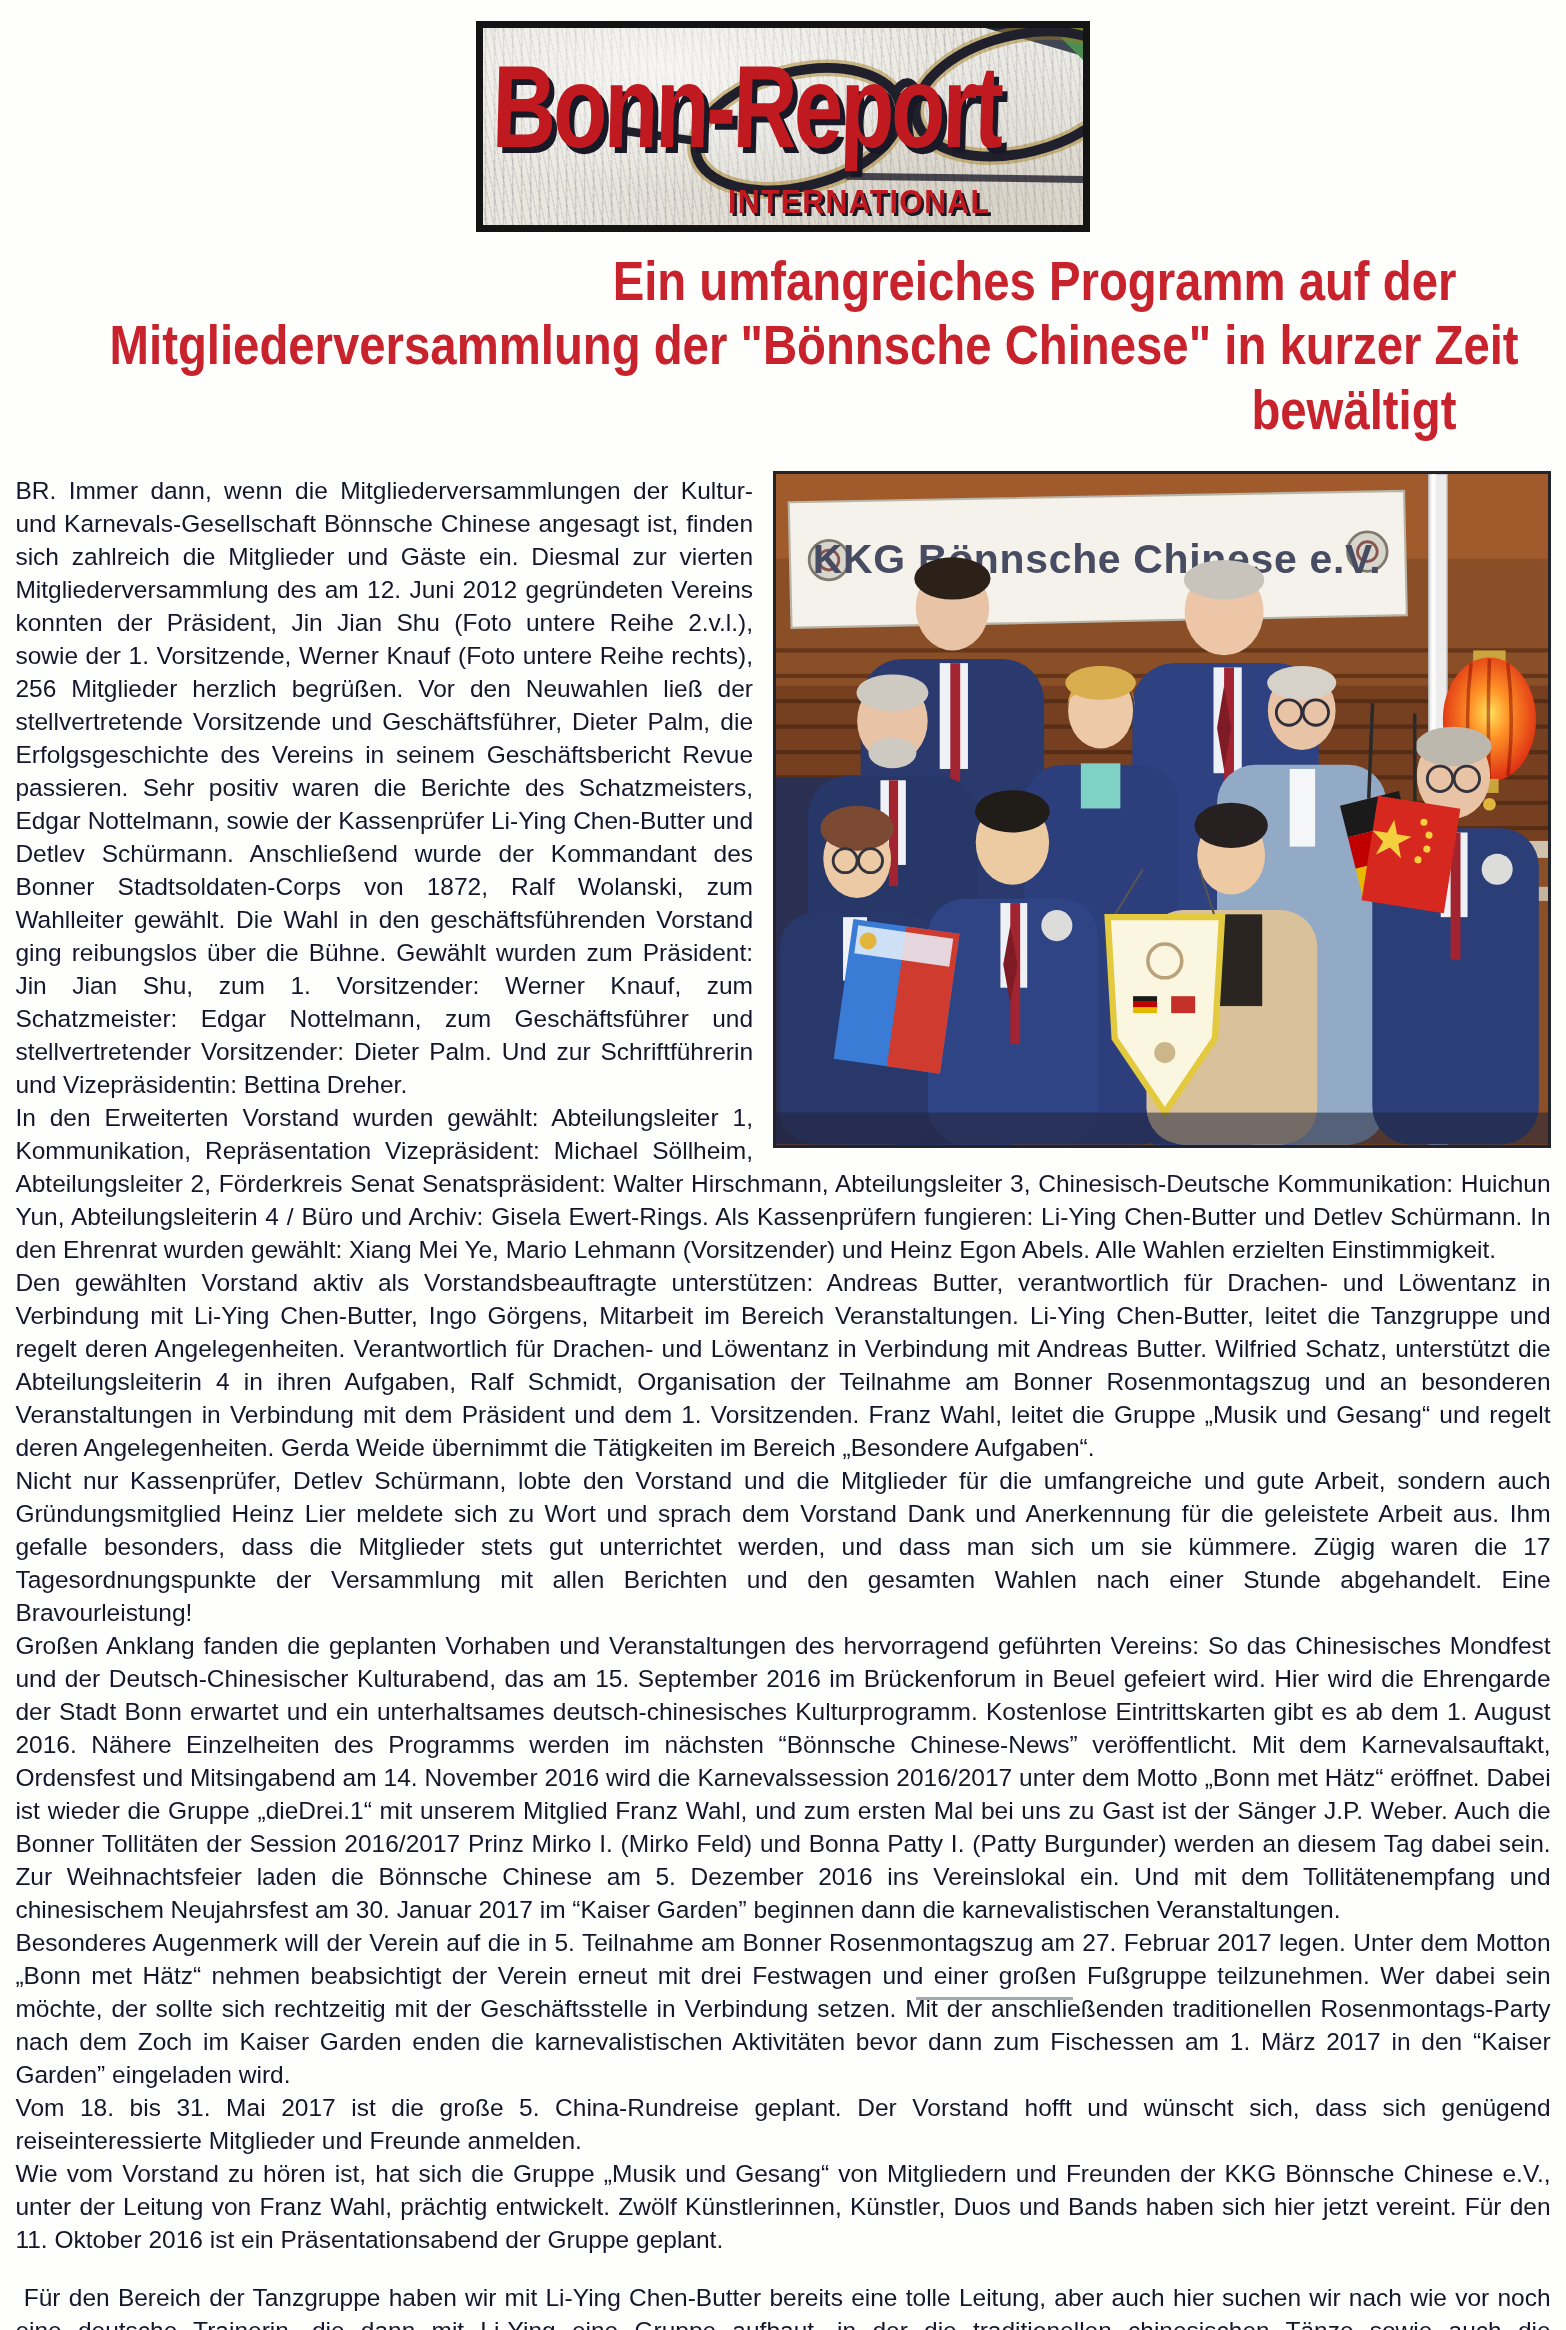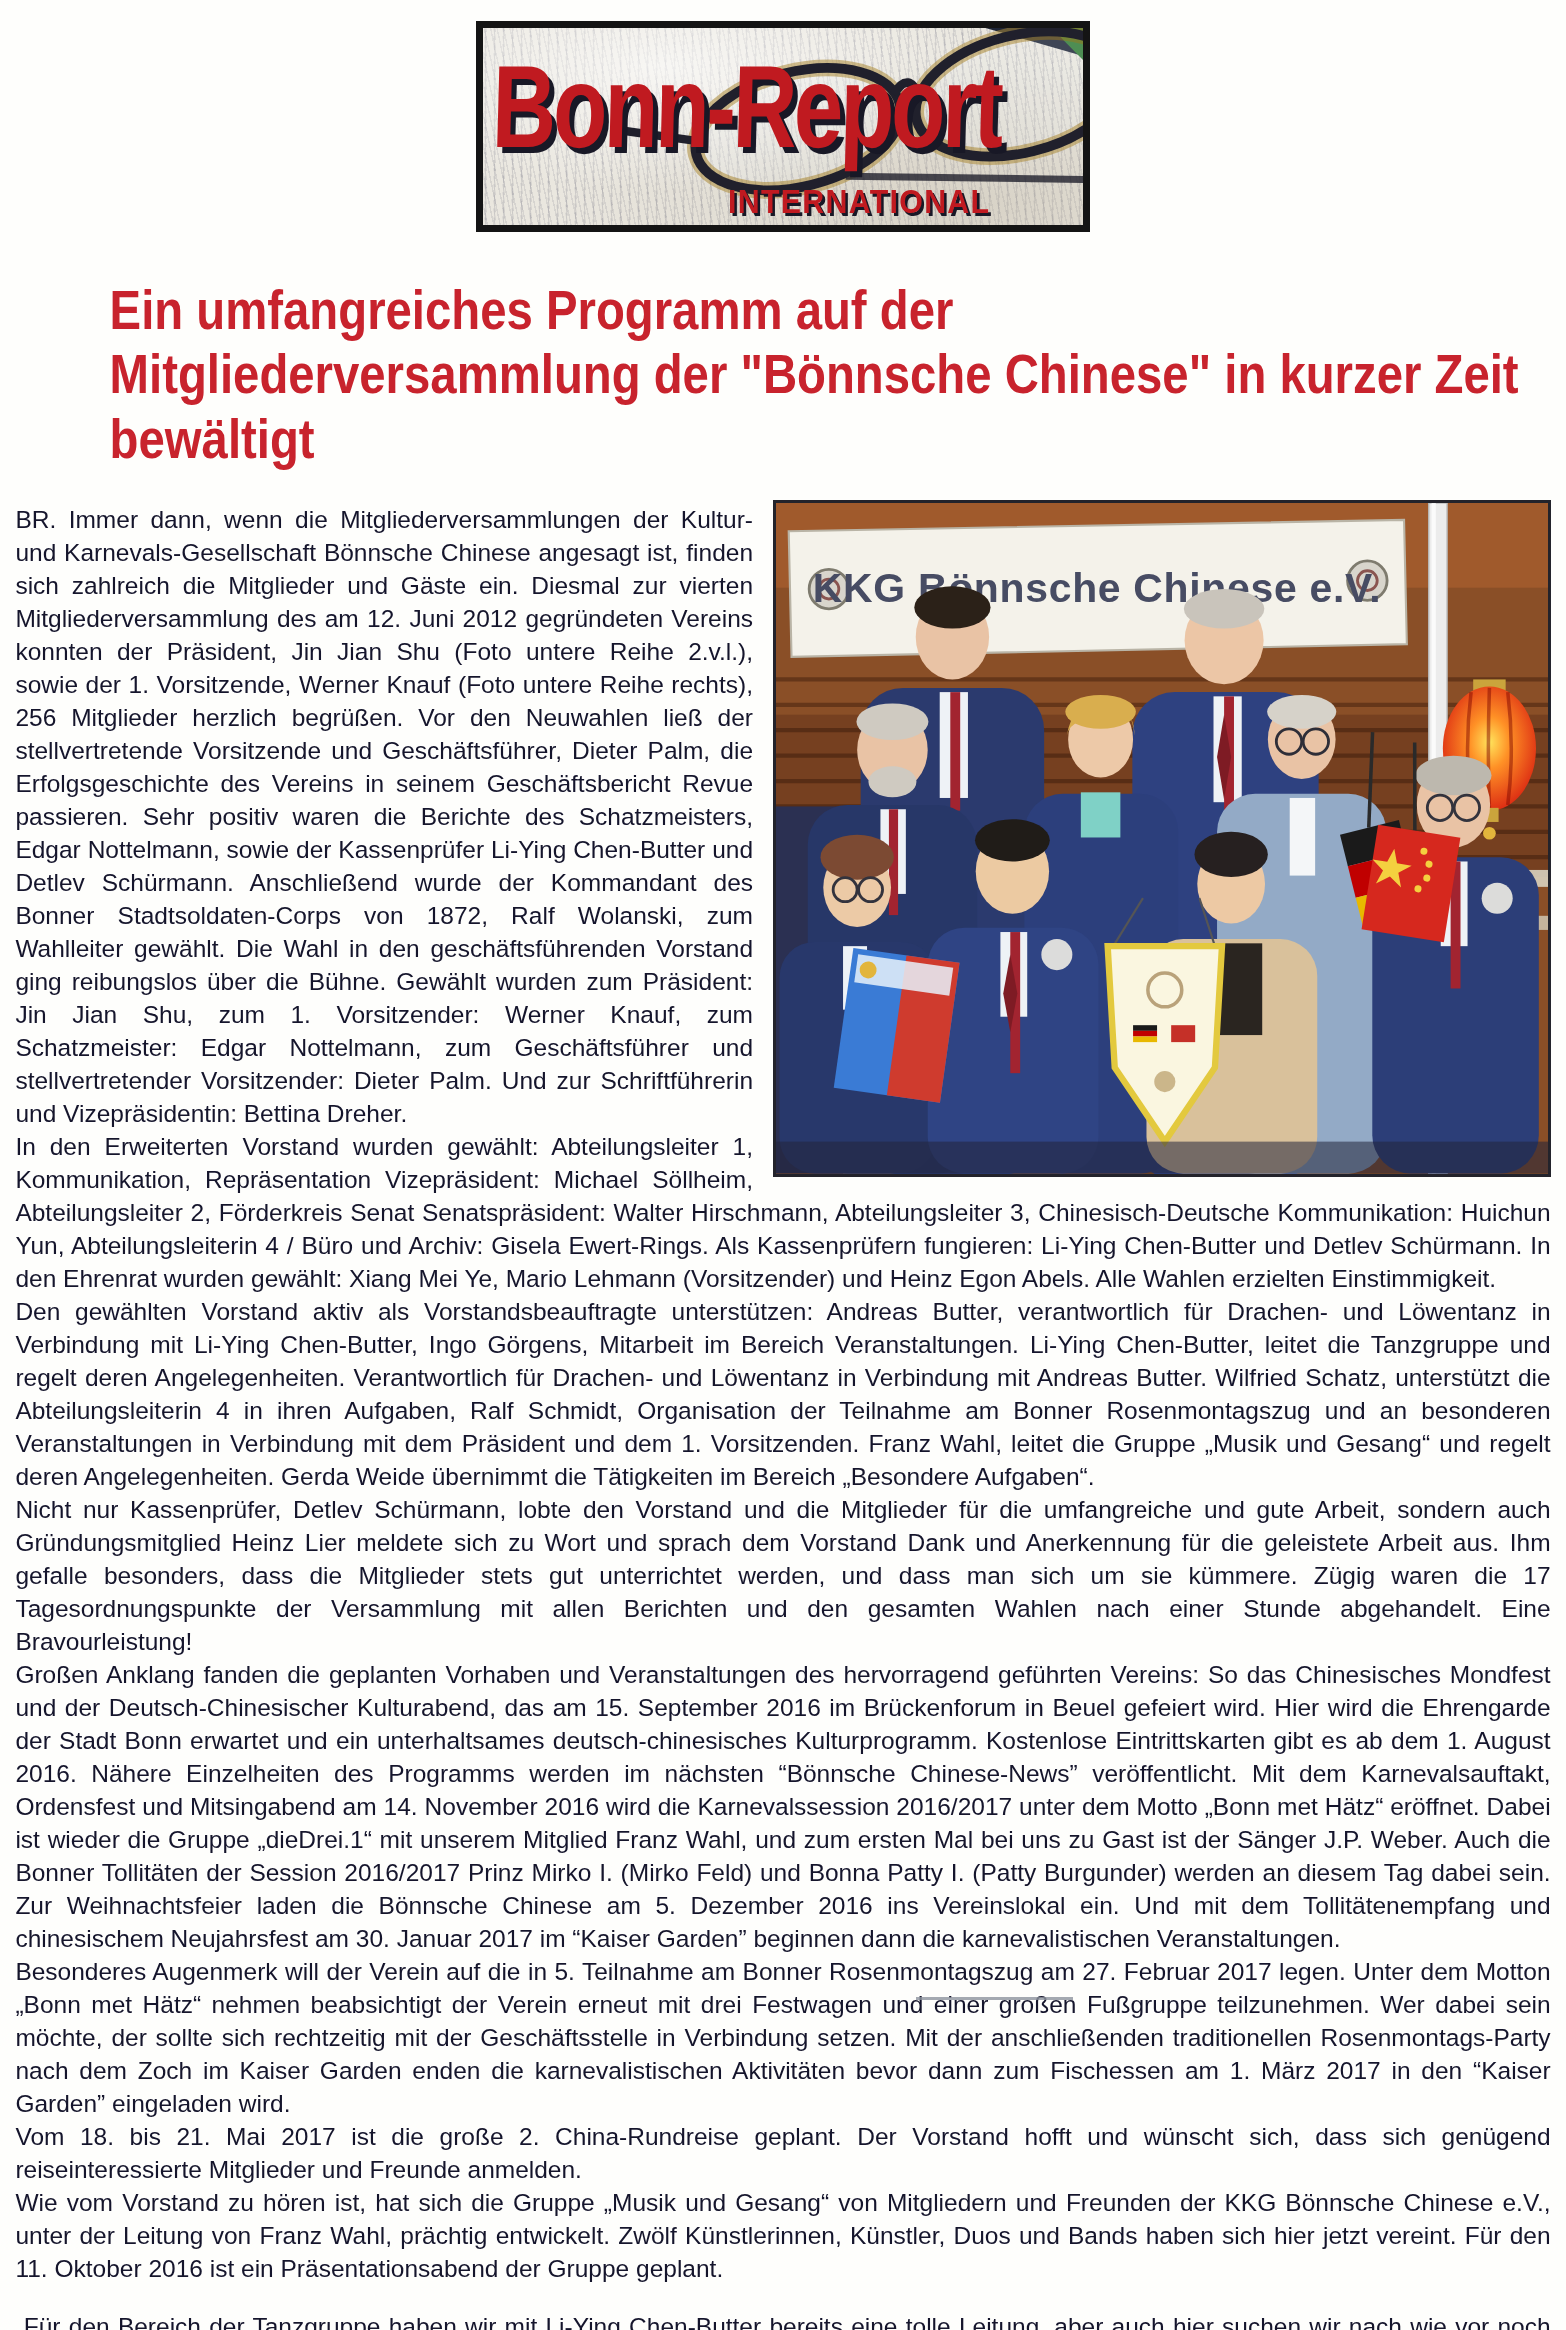--- a/index.html
+++ b/index.html
@@ -25,21 +25,21 @@
   .logo-title{position:absolute;left:11.2px;top:11.2px;z-index:3;
     font-size:117px;font-weight:bold;letter-spacing:-4.2px;color:#c01a20;
     transform:scaleX(.76) skewX(-2deg);transform-origin:left top;white-space:nowrap;
     text-shadow:7px 5.6px 0 #181826;}
   .logo-sub{position:absolute;left:245px;bottom:4.2px;z-index:3;
     font-size:33px;font-weight:bold;letter-spacing:1.4px;color:#c01a20;
     transform:scaleX(.92);transform-origin:left bottom;
     text-shadow:2.8px 2.8px 0 #181826;}
 
   
-  .headline{margin-top:44px;text-align:left;font-weight:bold;color:#c8232d;}
+  .headline{margin-top:15px;text-align:right;font-weight:bold;color:#c8232d;}
   .headline .hl{font-size:55px;line-height:1.17;transform:scaleX(.86);transform-origin:center;white-space:nowrap;}
 
   
   .article{margin-top:32px;padding:0 15.4px;}
   .article p{margin:0;font-size:24.5px;line-height:33px;text-align:justify;color:#15152c;}
   .article p.gap-top{margin-top:25px;text-indent:8.4px;}
   .lead{font-weight:normal;}
 
   
   figure.photo{float:right;width:772px;margin:-2.8px 0 8.4px 19.6px;border:3.5px solid #23232b;background:#6e4526;}
@@ -252,21 +252,21 @@
         <rect x="0" y="905" width="1094" height="45" fill="#23243a" opacity=".55"></rect>
       </svg>
     </figure>
 
     <p><b class="lead">BR.</b> <span>Immer dann, wenn die Mitgliederversammlungen der Kultur- und Karnevals-Gesellschaft Bönnsche Chinese angesagt ist, finden sich zahlreich die Mitglieder und Gäste ein. Diesmal zur vierten Mitgliederversammlung des am 12. Juni 2012 gegründeten Vereins konnten der Präsident, Jin Jian Shu (Foto untere Reihe 2.v.l.), sowie der 1. Vorsitzende, Werner Knauf (Foto untere Reihe rechts), 256 Mitglieder herzlich begrüßen. Vor den Neuwahlen ließ der stellvertretende Vorsitzende und Geschäftsführer, Dieter Palm, die Erfolgsgeschichte des Vereins in seinem Geschäftsbericht Revue passieren. Sehr positiv waren die Berichte des Schatzmeisters, Edgar Nottelmann, sowie der Kassenprüfer Li-Ying Chen-Butter und Detlev Schürmann. Anschließend wurde der Kommandant des Bonner Stadtsoldaten-Corps von 1872, Ralf Wolanski, zum Wahlleiter gewählt. Die Wahl in den geschäftsführenden Vorstand ging reibungslos über die Bühne. Gewählt wurden zum Präsident: Jin Jian Shu, zum 1. Vorsitzender: Werner Knauf, zum Schatzmeister: Edgar Nottelmann, zum Geschäftsführer und stellvertretender Vorsitzender: Dieter Palm. Und zur Schriftführerin und Vizepräsidentin: Bettina Dreher.</span></p>
     <p>In den Erweiterten Vorstand wurden gewählt: Abteilungsleiter 1, Kommunikation, Repräsentation Vizepräsident: Michael Söllheim, Abteilungsleiter 2, Förderkreis Senat Senatspräsident: Walter Hirschmann, Abteilungsleiter 3, Chinesisch-Deutsche Kommunikation: Huichun Yun, Abteilungsleiterin 4 / Büro und Archiv: Gisela Ewert-Rings. Als Kassenprüfern fungieren: Li-Ying Chen-Butter und Detlev Schürmann. In den Ehrenrat wurden gewählt: Xiang Mei Ye, Mario Lehmann (Vorsitzender) und Heinz Egon Abels. Alle Wahlen erzielten Einstimmigkeit.</p>
     <p>Den gewählten Vorstand aktiv als Vorstandsbeauftragte unterstützen: Andreas Butter, verantwortlich für Drachen- und Löwentanz in Verbindung mit Li-Ying Chen-Butter, Ingo Görgens, Mitarbeit im Bereich Veranstaltungen. Li-Ying Chen-Butter, leitet die Tanzgruppe und regelt deren Angelegenheiten. Verantwortlich für Drachen- und Löwentanz in Verbindung mit Andreas Butter. Wilfried Schatz, unterstützt die Abteilungsleiterin 4 in ihren Aufgaben, Ralf Schmidt, Organisation der Teilnahme am Bonner Rosenmontagszug und an besonderen Veranstaltungen in Verbindung mit dem Präsident und dem 1. Vorsitzenden. Franz Wahl, leitet die Gruppe „Musik und Gesang“ und regelt deren Angelegenheiten. Gerda Weide übernimmt die Tätigkeiten im Bereich „Besondere Aufgaben“.</p>
     <p>Nicht nur Kassenprüfer, Detlev Schürmann, lobte den Vorstand und die Mitglieder für die umfangreiche und gute Arbeit, sondern auch Gründungsmitglied Heinz Lier meldete sich zu Wort und sprach dem Vorstand Dank und Anerkennung für die geleistete Arbeit aus. Ihm gefalle besonders, dass die Mitglieder stets gut unterrichtet werden, und dass man sich um sie kümmere. Zügig waren die 17 Tagesordnungspunkte der Versammlung mit allen Berichten und den gesamten Wahlen nach einer Stunde abgehandelt. Eine Bravourleistung!</p>
     <p>Großen Anklang fanden die geplanten Vorhaben und Veranstaltungen des hervorragend geführten Vereins: So das Chinesisches Mondfest und der Deutsch-Chinesischer Kulturabend, das am 15. September 2016 im Brückenforum in Beuel gefeiert wird. Hier wird die Ehrengarde der Stadt Bonn erwartet und ein unterhaltsames deutsch-chinesisches Kulturprogramm. Kostenlose Eintrittskarten gibt es ab dem 1. August 2016. Nähere Einzelheiten des Programms werden im nächsten “Bönnsche Chinese-News” veröffentlicht. Mit dem Karnevalsauftakt, Ordensfest und Mitsingabend am 14. November 2016 wird die Karnevalssession 2016/2017 unter dem Motto „Bonn met Hätz“ eröffnet. Dabei ist wieder die Gruppe „dieDrei.1“ mit unserem Mitglied Franz Wahl, und zum ersten Mal bei uns zu Gast ist der Sänger J.P. Weber. Auch die Bonner Tollitäten der Session 2016/2017 Prinz Mirko I. (Mirko Feld) und Bonna Patty I. (Patty Burgunder) werden an diesem Tag dabei sein. Zur Weihnachtsfeier laden die Bönnsche Chinese am 5. Dezember 2016 ins Vereinslokal ein. Und mit dem Tollitätenempfang und chinesischem Neujahrsfest am 30. Januar 2017 im “Kaiser Garden” beginnen dann die karnevalistischen Veranstaltungen.</p>
     <p>Besonderes Augenmerk will der Verein auf die in 5. Teilnahme am Bonner Rosenmontagszug am 27. Februar 2017 legen. Unter dem Motton „Bonn met Hätz“ nehmen beabsichtigt der Verein erneut mit drei Festwagen und einer großen Fußgruppe teilzunehmen. Wer dabei sein möchte, der sollte sich rechtzeitig mit der Geschäftsstelle in Verbindung setzen. Mit der anschließenden traditionellen Rosenmontags-Party nach dem Zoch im Kaiser Garden enden die karnevalistischen Aktivitäten bevor dann zum Fischessen am 1. März 2017 in den “Kaiser Garden” eingeladen wird.</p>
-    <p>Vom 18. bis 21. Mai 2017 ist die große 2. China-Rundreise geplant. Der Vorstand hofft und wünscht sich, dass sich genügend reiseinteressierte Mitglieder und Freunde anmelden.</p>
+    <p>Vom 18. bis 31. Mai 2017 ist die große 5. China-Rundreise geplant. Der Vorstand hofft und wünscht sich, dass sich genügend reiseinteressierte Mitglieder und Freunde anmelden.</p>
     <p>Wie vom Vorstand zu hören ist, hat sich die Gruppe „Musik und Gesang“ von Mitgliedern und Freunden der KKG Bönnsche Chinese e.V., unter der Leitung von Franz Wahl, prächtig entwickelt. Zwölf Künstlerinnen, Künstler, Duos und Bands haben sich hier jetzt vereint. Für den 11. Oktober 2016 ist ein Präsentationsabend der Gruppe geplant.</p>
     <p class="gap-top">Für den Bereich der Tanzgruppe haben wir mit Li-Ying Chen-Butter bereits eine tolle Leitung, aber auch hier suchen wir nach wie vor noch eine deutsche Trainerin, die dann mit Li-Ying eine Gruppe aufbaut, in der die traditionellen chinesischen Tänze sowie auch die karnevalistischen Tänze vermittelt werden sollen. Für diese dann sicherlich einzigartige deutsch-chinesische Gruppe suchen sie ebenfalls interessierte Kinder (ab 6 Jahre), Jugendliche und Erwachsene. Ferner suchen wir für den Karnevalstanz eine(n) Trainer(in), die oder der uns beim Aufbau hilft und unterstützt. Gerne nehmen wir über unsere Geschäftsstelle Anmeldungen für die neue Gruppe entgegen.</p>
 
   </div>
 
   <div class="artifact"></div>
 </div>
 
 
 </body></html>

